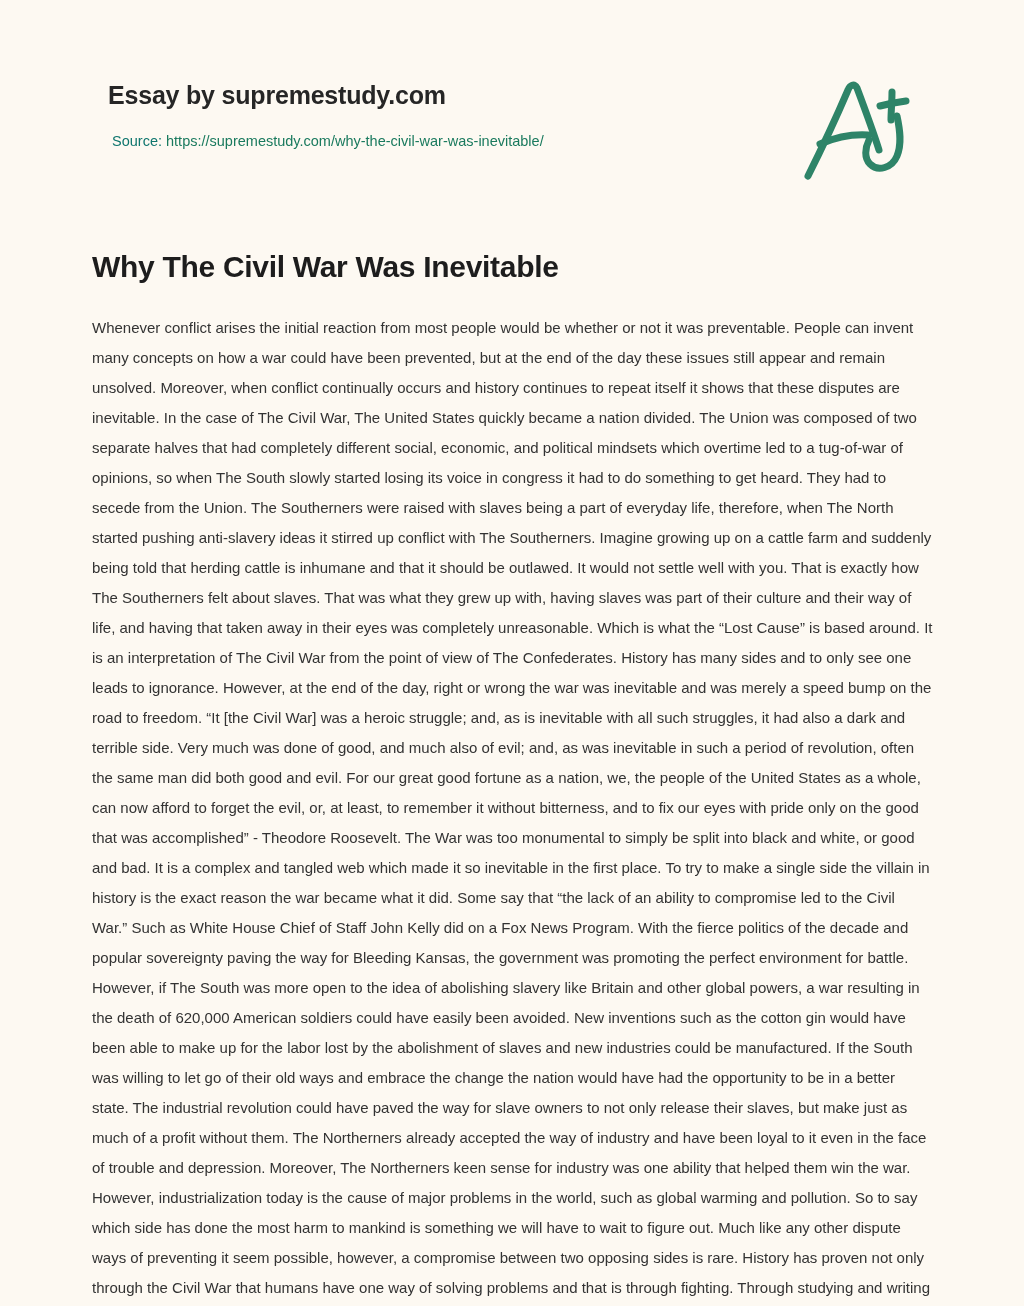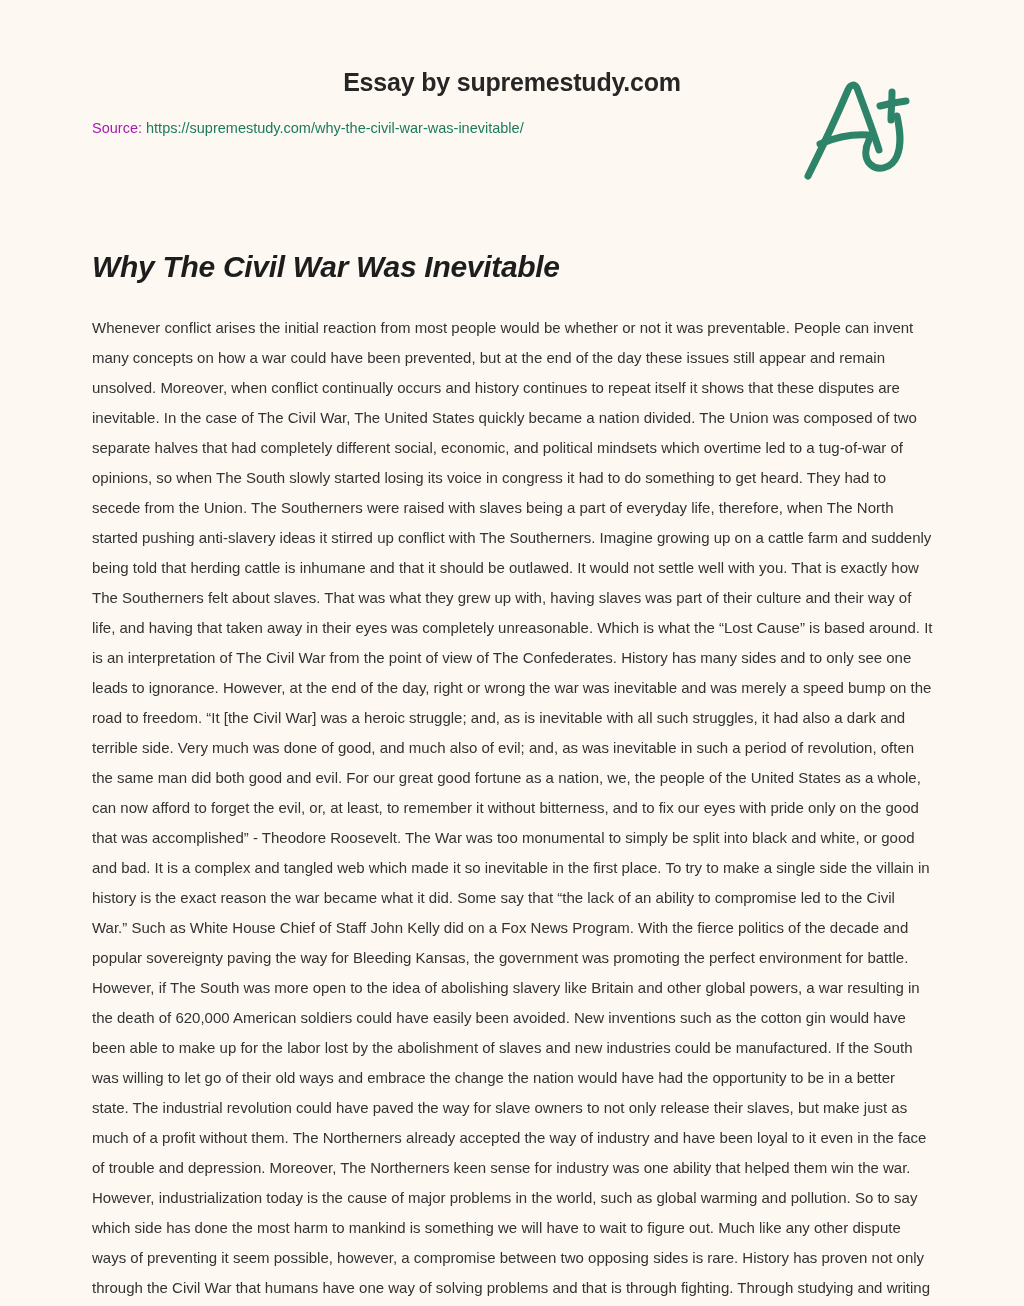--- a/index.html
+++ b/index.html
@@ -28,35 +28,35 @@
     left: 92px;
     top: 64px;
     width: 840px;
   }
 
   .site-title {
     font-size: 25px;
     font-weight: bold;
     letter-spacing: -0.2px;
     color: #262626;
-    margin: 3px;
+    margin: 16px;
     line-height: 1.2;
-    text-align: center;
   }
 
   .source-line {
     margin-top: 22px;
     font-size: 14.5px;
     color: #6d6d6d;
     line-height: 1.3;
     white-space: nowrap;
   }
 
   .source-label {
-    color: #a21caf;
+    color: #0f766e;
+    margin-left: 20px;
   }
 
   .source-url {
     color: #1a7a5e;
     text-decoration: none;
     margin-top: 16px;
   }
 
   
   .logo {
@@ -77,21 +77,20 @@
     position: absolute;
     left: 92px;
     top: 248px;
     width: 840px;
     margin: 0;
     font-size: 30px;
     font-weight: bold;
     letter-spacing: -0.3px;
     color: #1d1d1d;
     line-height: 1.25;
-    font-style: italic;
   }
 
   .article-body {
     position: absolute;
     left: 92px;
     top: 313px;
     width: 842px;
     font-size: 15px;
     line-height: 30px;
     color: #333333;

